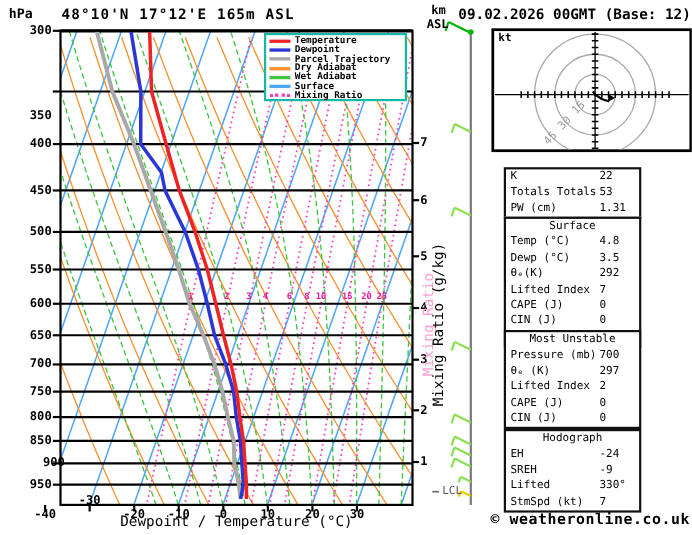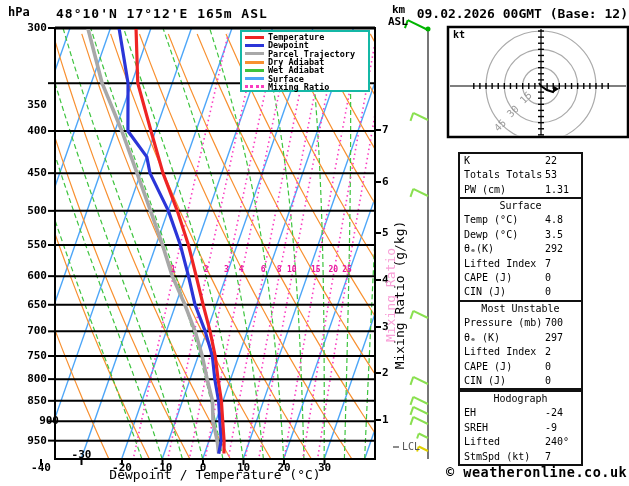--- a/index.html
+++ b/index.html
@@ -439,21 +439,21 @@
         <div class="trow">
           <div class="tlab">EH</div>
           <div class="tval">-24</div>
         </div>
         <div class="trow">
           <div class="tlab">SREH</div>
           <div class="tval">-9</div>
         </div>
         <div class="trow">
           <div class="tlab">Lifted</div>
-          <div class="tval">240°</div>
+          <div class="tval">330°</div>
         </div>
         <div class="trow">
           <div class="tlab">StmSpd (kt)</div>
           <div class="tval">7</div>
         </div>
       </div>
     </div>
 
   <div class="lbl b" id="watermark">© weatheronline.co.uk</div>
 </div>

